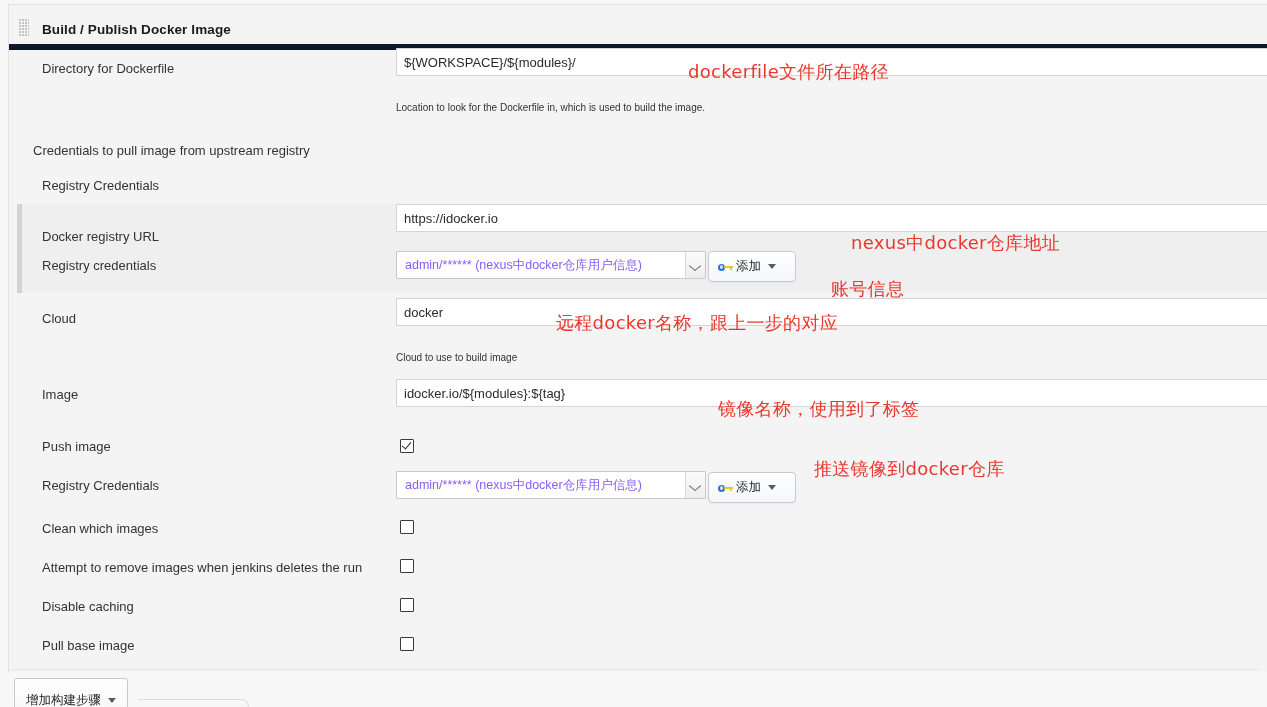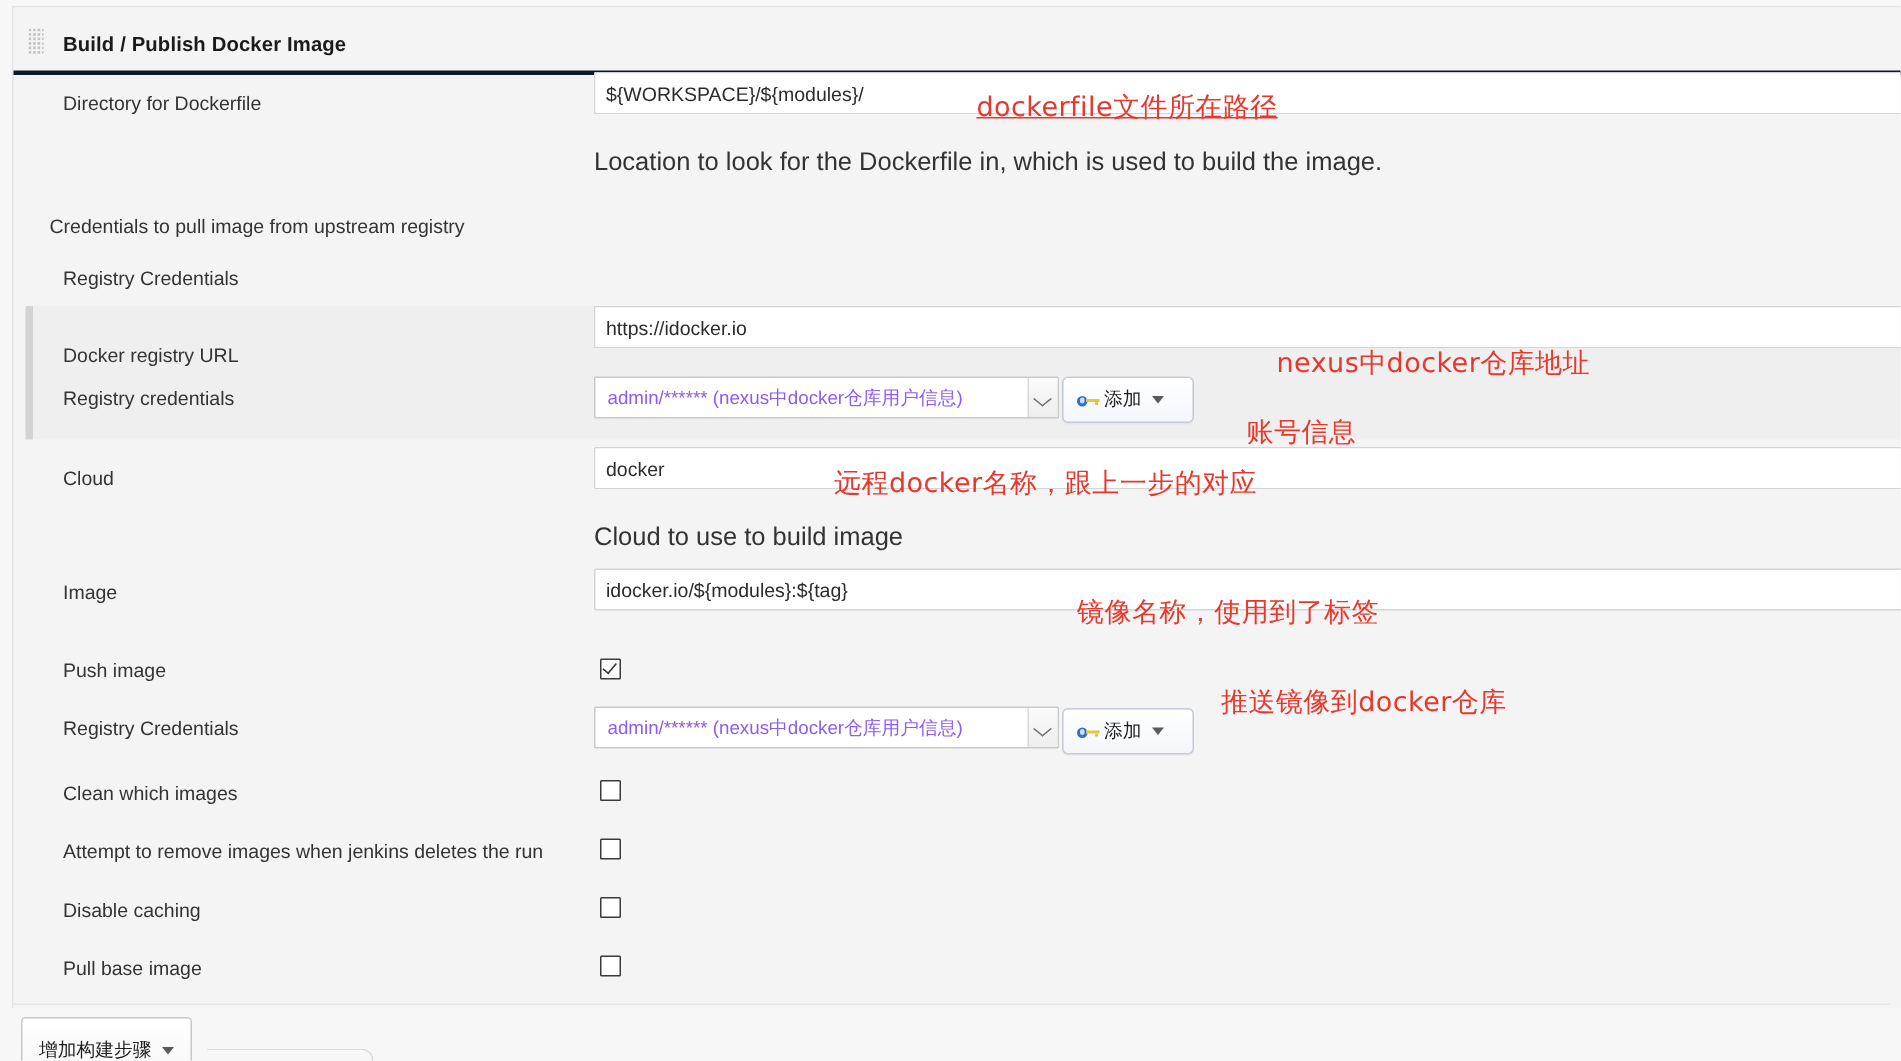--- a/index.html
+++ b/index.html
@@ -32,21 +32,21 @@
   }
 
   
   #section-header {
     position: absolute;
     left: 0;
     top: 0;
     width: 1259px;
     height: 45px;
     background: #f4f4f4;
-    border-bottom: 3px solid #0f172a;
+    border-bottom: 6px solid #0f172a;
     box-sizing: border-box;
   }
   #drag-handle {
     position: absolute;
     left: 10px;
     top: 14px;
     width: 10px;
     height: 17px;
     background-image:
       radial-gradient(circle at 1px 1px, #c2c2c2 0.9px, transparent 1.1px);
@@ -67,21 +67,21 @@
   
   .lbl {
     position: absolute;
     font-size: 13px;
     color: #333333;
     white-space: nowrap;
     line-height: 16px;
   }
   .help {
     position: absolute;
-    font-size: 17px;
+    font-size: 10px;
     color: #333333;
     white-space: nowrap;
     line-height: 16px;
   }
 
   
   .txt {
     position: absolute;
     box-sizing: border-box;
     height: 28px;
@@ -373,21 +373,21 @@
 
   <div class="lbl" style="left:33px; top:594px;">Disable caching</div>
   <div class="cbx" style="left:391px; top:593px;"></div>
 
   <div class="lbl" style="left:33px; top:633px;">Pull base image</div>
   <div class="cbx" style="left:391px; top:632px;"></div>
 
   <div class="hr" style="left:0px; top:664px; width:1251px;"></div>
 </div>
 
-<div class="anno" style="left:651px; top:62px;text-decoration:underline;">dockerfile文件所在路径</div>
+<div class="anno" style="left:688px; top:62px;">dockerfile文件所在路径</div>
 <div class="anno" style="left:851px; top:233px;">nexus中docker仓库地址</div>
 <div class="anno" style="left:831px; top:279px;">账号信息</div>
 <div class="anno" style="left:556px; top:313px;">远程docker名称，跟上一步的对应</div>
 <div class="anno" style="left:686px; top:399px;margin-left:32px;">镜像名称，使用到了标签</div>
 <div class="anno" style="left:814px; top:459px;">推送镜像到docker仓库</div>
 
 <div id="footer-area">
   <div id="btn-add-step">
     <span class="lbl-in">增加构建步骤</span>
     <span class="caret"></span>

